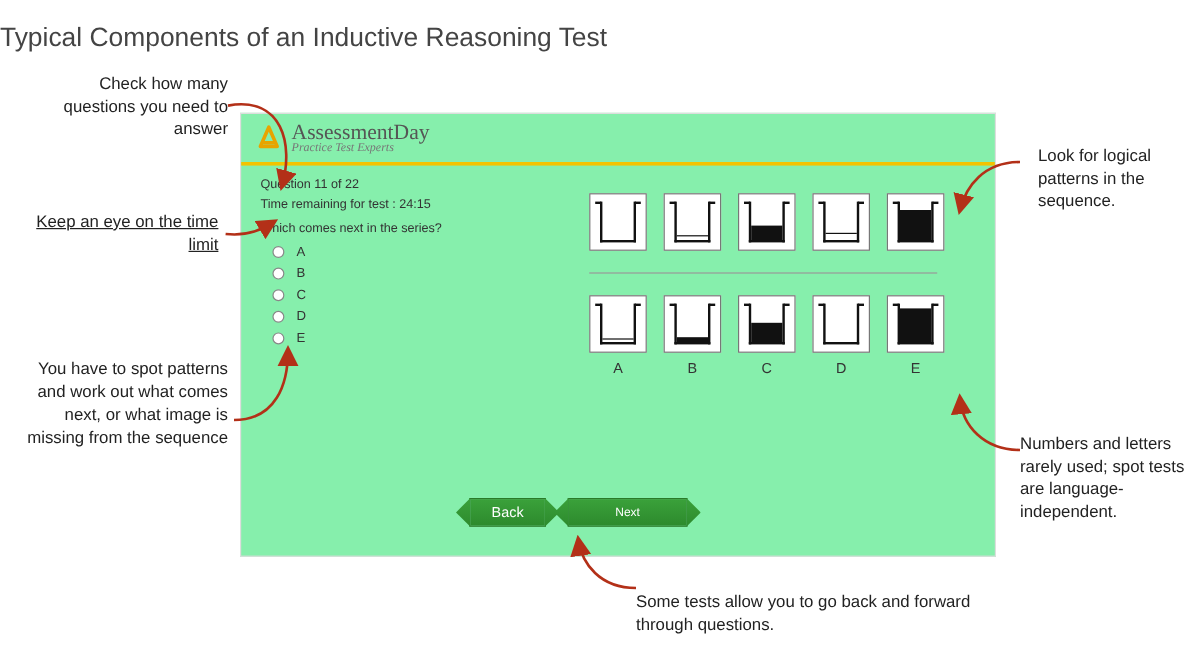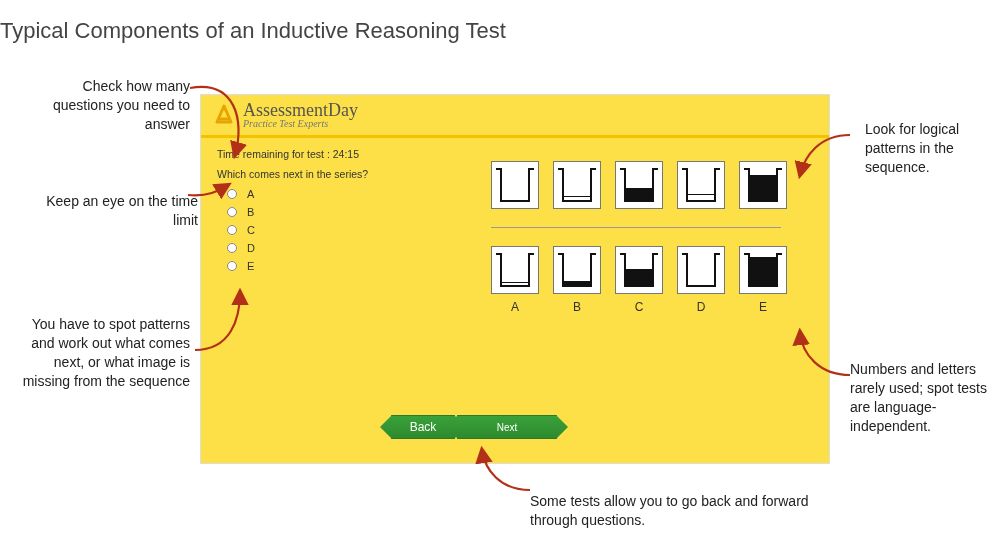--- a/index.html
+++ b/index.html
@@ -17,31 +17,31 @@
     font-weight: 400;
     color: #444;
     padding-top: 18px;
   }
   .annotation {
     position: absolute;
     font-size: 14px;
     color: #222;
     line-height: 1.35;
   }
-  .ann-right { text-align: right; margin-top: 17px; }
+  .ann-right { text-align: right; }
   .ann-left { text-align: left; }
 
   .app-panel {
     position: absolute;
     left: 200px;
     top: 94px;
     width: 630px;
     height: 370px;
     border: 1px solid #ddd;
-    background: #fde047;
+    background: #86efac;
   }
   .logo-row {
     display: flex;
     align-items: center;
     gap: 6px;
     padding: 6px 10px 4px 10px;
   }
   .logo-mark {
     width: 26px; height: 26px;
     display: flex; align-items: center; justify-content: center;
@@ -138,21 +138,21 @@
     width: 48px; text-align: center;
     font-size: 12px; color: #333;
     font-family: "Trebuchet MS", Arial, sans-serif;
   }
 
   .nav-buttons {
     position: absolute;
     left: 190px;
     bottom: 24px;
     display: flex;
-    gap: 2px;
+    gap: 18px;
     align-items: flex-start;
   }
   .btn {
     position: relative;
     height: 24px;
     background: linear-gradient(#3aa13a, #2d8a2d);
     color: #fff;
     font-size: 12px;
     display: flex; align-items: center; justify-content: center;
     border: 1px solid #2a7a2a;
@@ -189,41 +189,42 @@
     position: absolute;
     pointer-events: none;
   }
 </style>
 </head>
 <body>
 
 <div class="title">Typical Components of an Inductive Reasoning Test</div>
 
 <div class="annotation ann-right" style="top:60px; left:20px; width:170px;">Check how many questions you need to answer</div>
-<div class="annotation ann-right" style="top:175px; left:28px; width:170px;">Keep an eye on the time limit</div>
+<div class="annotation ann-right" style="top:175px; left:12px; width:170px;text-decoration:underline;">Keep an eye on the time limit</div>
 <div class="annotation ann-right" style="top:298px; left:12px; width:178px;">You have to spot patterns and work out what comes next, or what image is missing from the sequence</div>
 <div class="annotation ann-left" style="top:120px; left:850px; width:130px;margin-left:15px;">Look for logical patterns in the sequence.</div>
 <div class="annotation ann-left" style="top:360px; left:850px; width:140px;">Numbers and letters rarely used; spot tests are language-independent.</div>
 <div class="annotation ann-left" style="top:492px; left:530px; width:280px;">Some tests allow you to go back and forward through questions.</div>
 
 <div class="app-panel">
   <div class="logo-row">
     <div class="logo-mark">
       <svg viewBox="0 0 26 26" width="26" height="26">
         <path d="M6 20 L13 4 L20 20 Z" fill="none" stroke="#e8a400" stroke-width="3" stroke-linejoin="round"></path>
         <path d="M9 17 L17 17" stroke="#e8a400" stroke-width="3" stroke-linecap="round"></path>
       </svg>
     </div>
     <div class="logo-text">
       <div class="logo-main">AssessmentDay</div>
       <div class="logo-sub">Practice Test Experts</div>
     </div>
   </div>
   <div class="gold-rule"></div>
 
+  <div class="qmeta">Question 11 of 22</div>
   <div class="qmeta">Time remaining for test : 24:15</div>
   <div class="qprompt">Which comes next in the series?</div>
 
   <div class="options-col">
     <label class="opt">
         <span class="radio"></span>
         <span>A</span>
       </label>
     <label class="opt">
         <span class="radio"></span>

